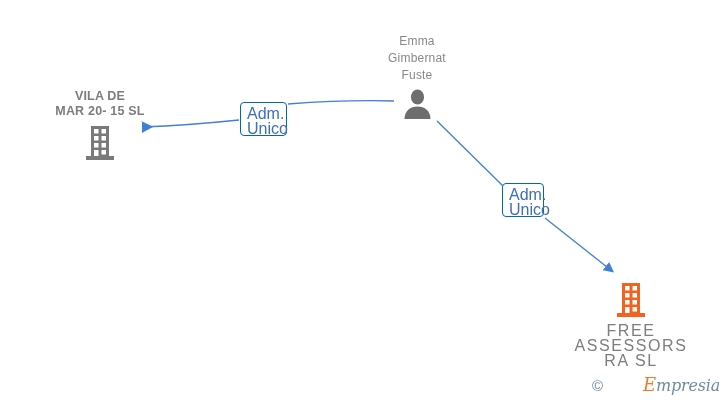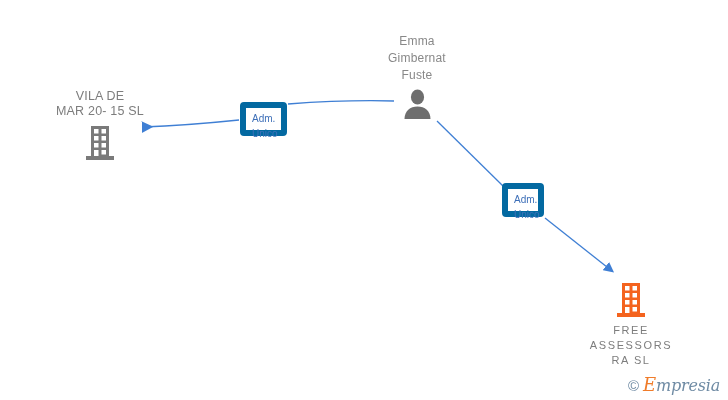--- a/index.html
+++ b/index.html
@@ -31,47 +31,48 @@
     position: absolute;
     text-align: center;
     color: #808080;
     font-size: 12.5px;
     line-height: 15px;
     white-space: pre-line;
     letter-spacing: 0.2px;
   }
   .node-label.company-gray {
     color: #7d7d7d;
+    font-weight: bold;
   }
   .node-label.person {
     color: #888888;
     font-size: 12px;
     line-height: 17px;
   }
   .node-label.company-orange {
     color: #7d7d7d;
     letter-spacing: 1.6px;
-    font-size: 11px;
+    font-size: 16px;
     line-height: 15px;
   }
 
   
   .icon-wrap {
     position: absolute;
   }
 
   
   .rel-badge {
     position: absolute;
     box-sizing: border-box;
-    border: 6px solid #0369a1;
+    border: 1px solid #0369a1;
     border-radius: 4px;
     background: #ffffff;
     color: #3d6fb8;
-    font-size: 10px;
+    font-size: 16px;
     line-height: 15px;
     text-align: left;
     padding: 3px 5px 3px 6px;
     white-space: pre-line;
   }
 
   
   #watermark {
     position: absolute;
     right: 8px;
@@ -86,20 +87,21 @@
     color: #6f8ba4;
     line-height: 1;
   }
   #watermark .brand {
     font-family: "DejaVu Serif", serif;
     font-style: italic;
     font-size: 16px;
     line-height: 1;
     color: #6f8ba4;
     letter-spacing: -0.2px;
+    margin-left: 36px;
   }
   #watermark .brand .lead {
     color: #f07c2a;
     font-size: 18px;
   }
 </style>
 </head>
 <body>
 
 <div id="canvas">

